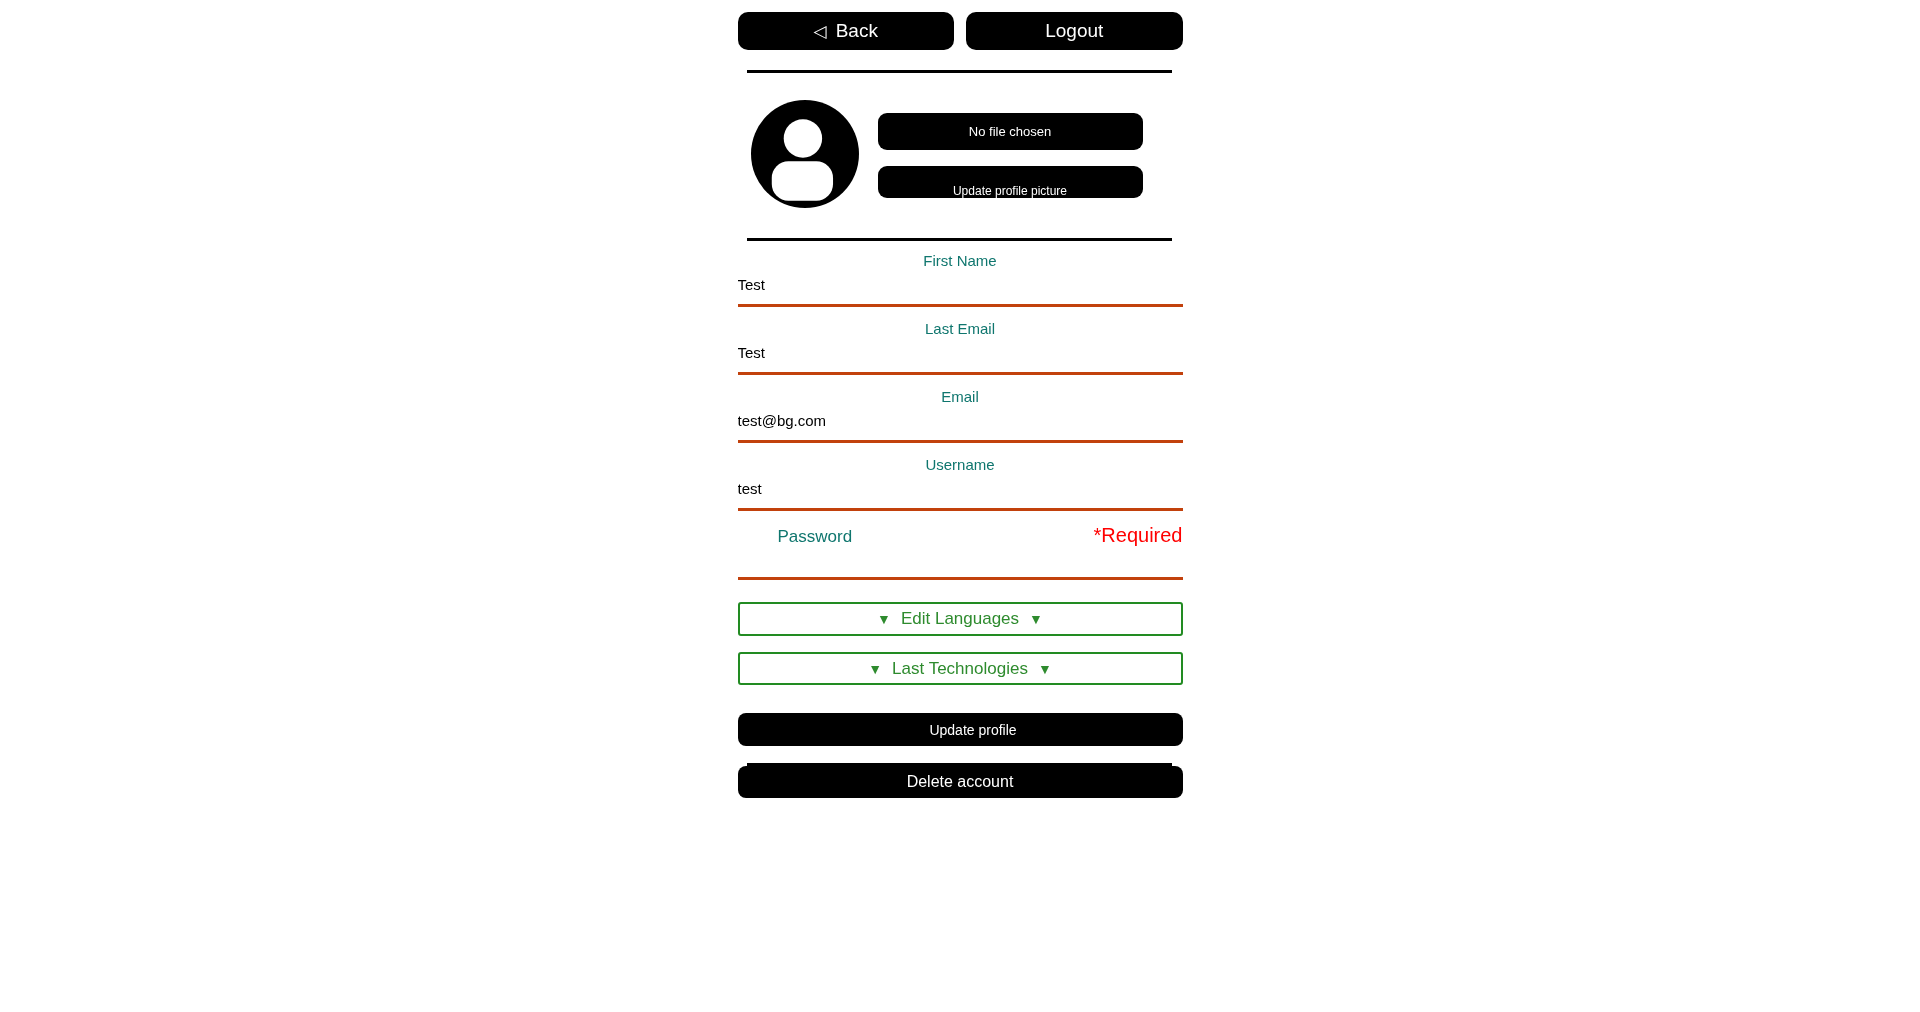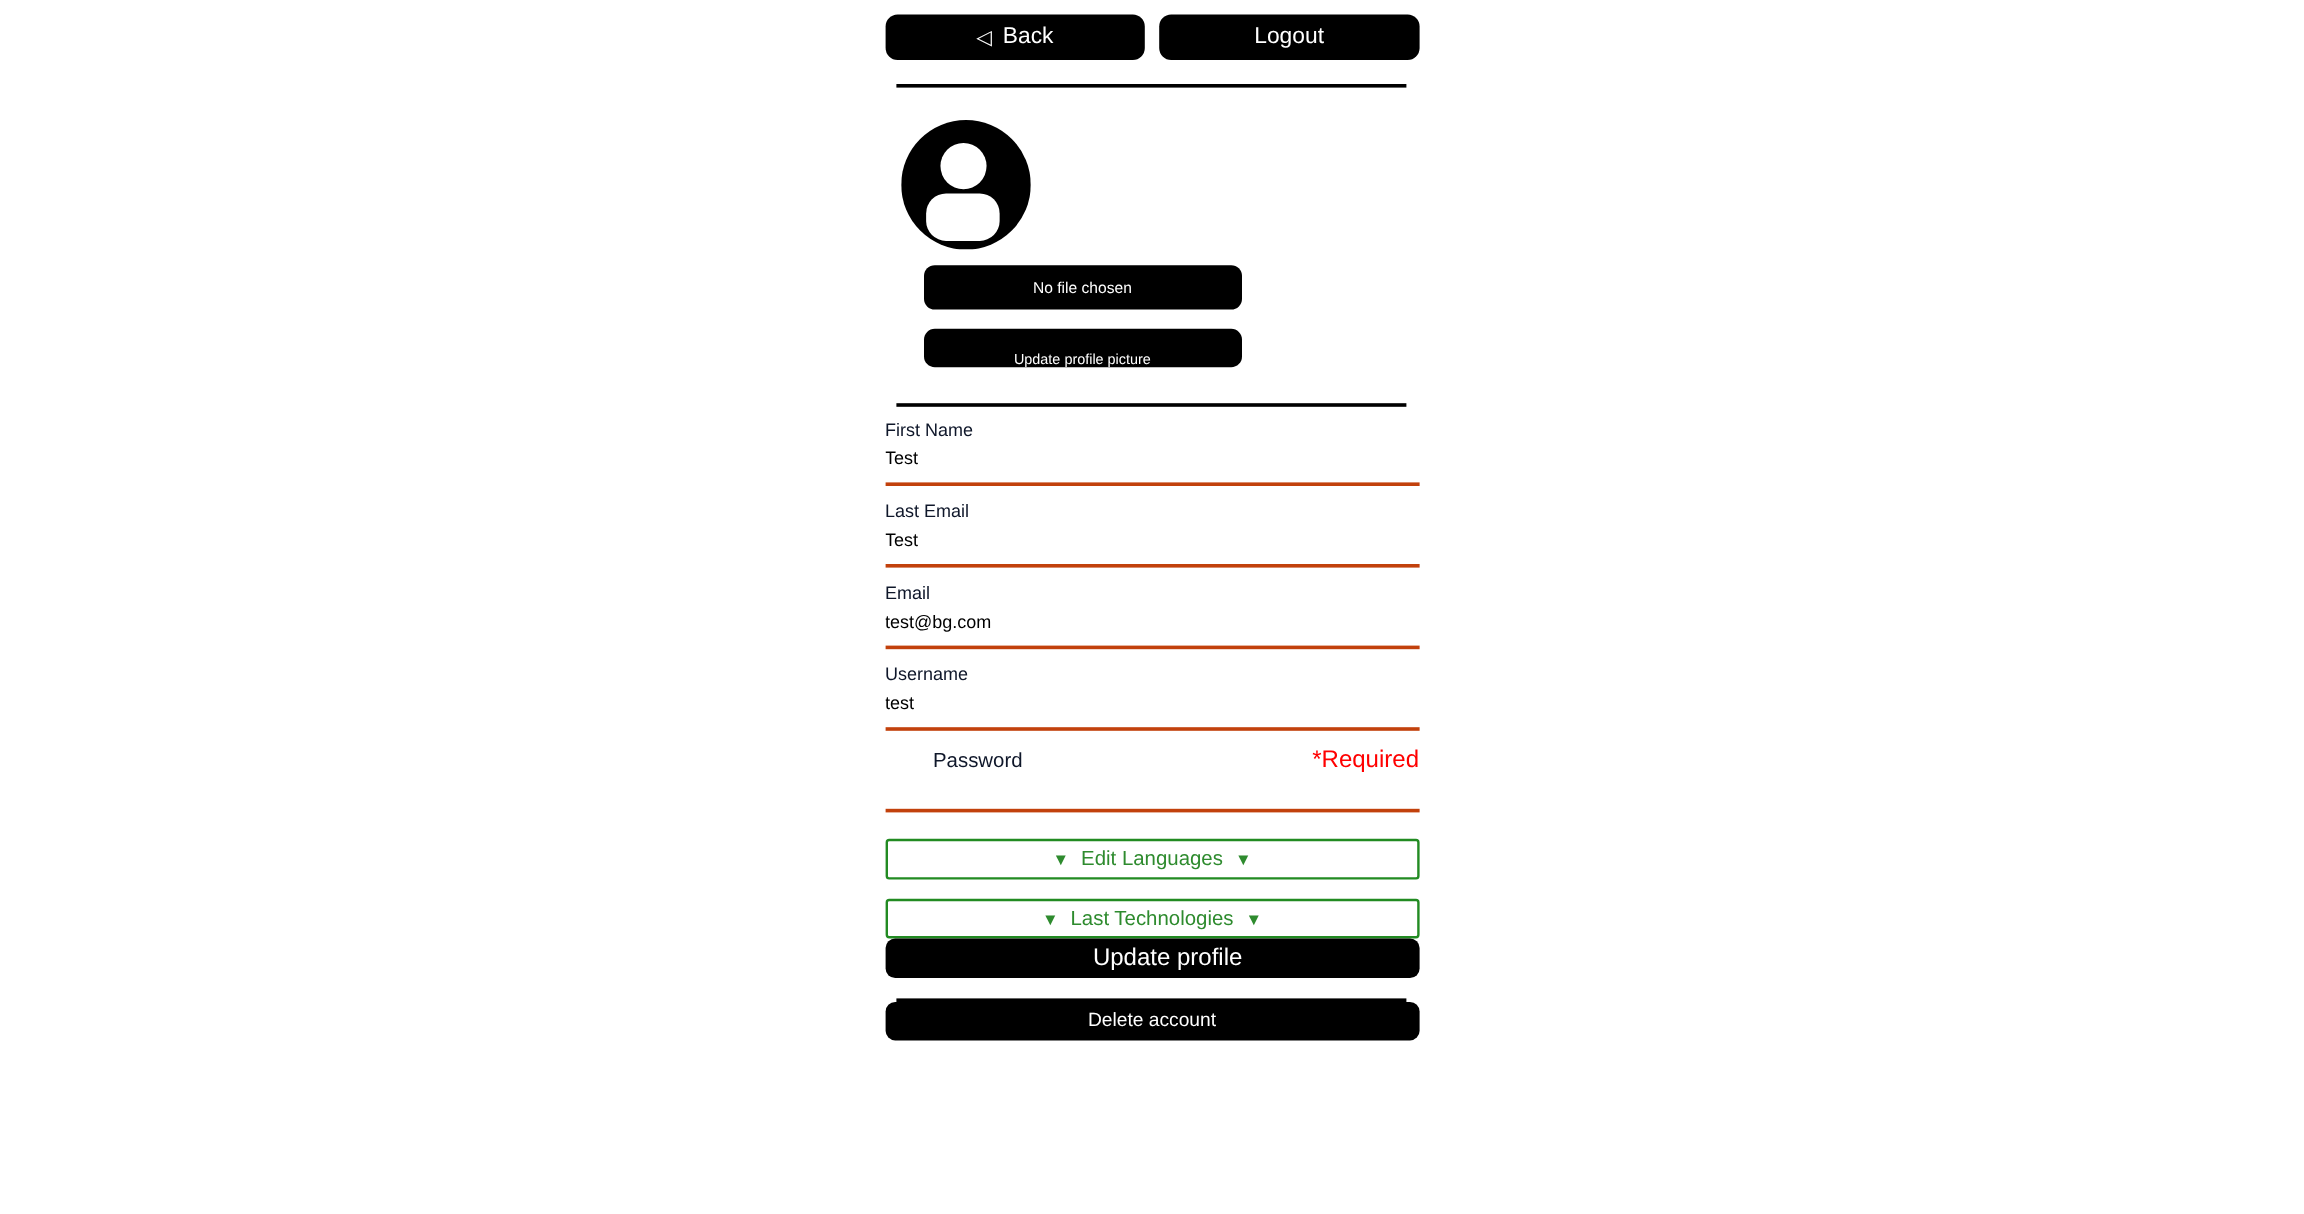--- a/index.html
+++ b/index.html
@@ -32,21 +32,21 @@
   .back-icon { font-size: 17px; line-height: 1; }
   
   hr.divider {
     border: none;
     border-top: 3px solid #000000;
     margin: 20px 11px 0 9px;
   }
   hr.divider.below-avatar { margin-top: 30px; }
   hr.divider.above-delete { margin-top: 17px; }
   
-  .avatar-row { display: flex; margin-top: 27px; padding-left: 13px; flex-direction: column; }
+  .avatar-row { display: flex; margin-top: 27px; padding-left: 13px; }
   .avatar { width: 108px; height: 108px; flex: 0 0 auto; }
   .avatar svg { display: block; width: 108px; height: 108px; }
   .pic-controls { margin-left: 19px; width: 265px; padding-top: 13px; }
   .file-chip {
     width: 100%; height: 37px;
     background: #000000; color: #ffffff;
     border: none; border-radius: 9px;
     font-size: 13px;
     display: flex; align-items: center; justify-content: center;
     cursor: pointer;
@@ -56,23 +56,24 @@
     width: 100%; height: 32px;
     border-radius: 9px;
     font-size: 12px;
     align-items: flex-end;
   }
   
   .fields { margin-top: 12px; }
   .field { margin-bottom: 14px; }
   .field-label {
     display: block;
-    color: #0f172a;
+    color: #0f766e;
     font-size: 15px;
     line-height: 16px;
+    text-align: center;
   }
   .field input {
     display: block;
     width: 100%;
     border: none;
     border-bottom: 3px solid #c2410c;
     outline: none;
     font-family: "Liberation Sans", sans-serif;
     font-size: 15px;
     line-height: 26px;
@@ -95,21 +96,21 @@
     border-radius: 3px;
     color: #2e8b2e;
     font-family: "Liberation Sans", sans-serif;
     font-size: 17px;
     display: flex; align-items: center; justify-content: center; gap: 10px;
     cursor: pointer;
   }
   .edit-btn.technologies { margin-top: 16px; height: 33px; }
   .edit-btn .tri { font-size: 14px; line-height: 1; }
   
-  .update-profile-btn { width: 100%; height: 33px; border-radius: 8px; font-size: 20px; padding-left: 26px; }
+  .update-profile-btn { margin-top: 28px; width: 100%; height: 33px; border-radius: 8px; font-size: 14px; padding-left: 26px; }
   .delete-btn { margin-top: 0; width: 100%; height: 32px; border-radius: 8px; font-size: 16px; }
 </style>
 </head>
 <body>
 
 <div class="container">
 
   <div class="top-buttons">
     <button class="btn-black">
       <span class="back-icon">◁</span>

